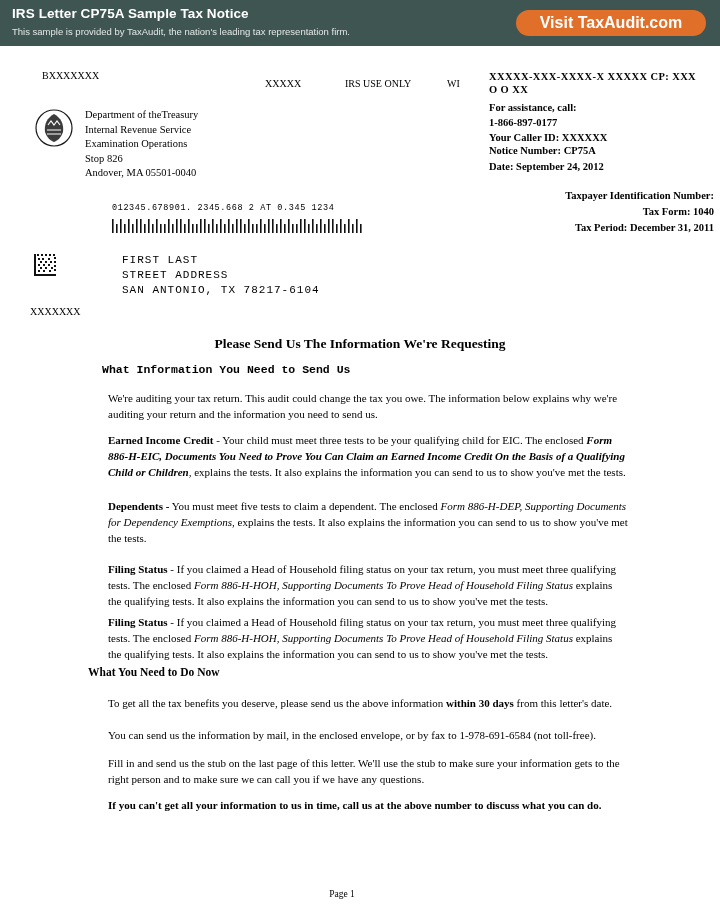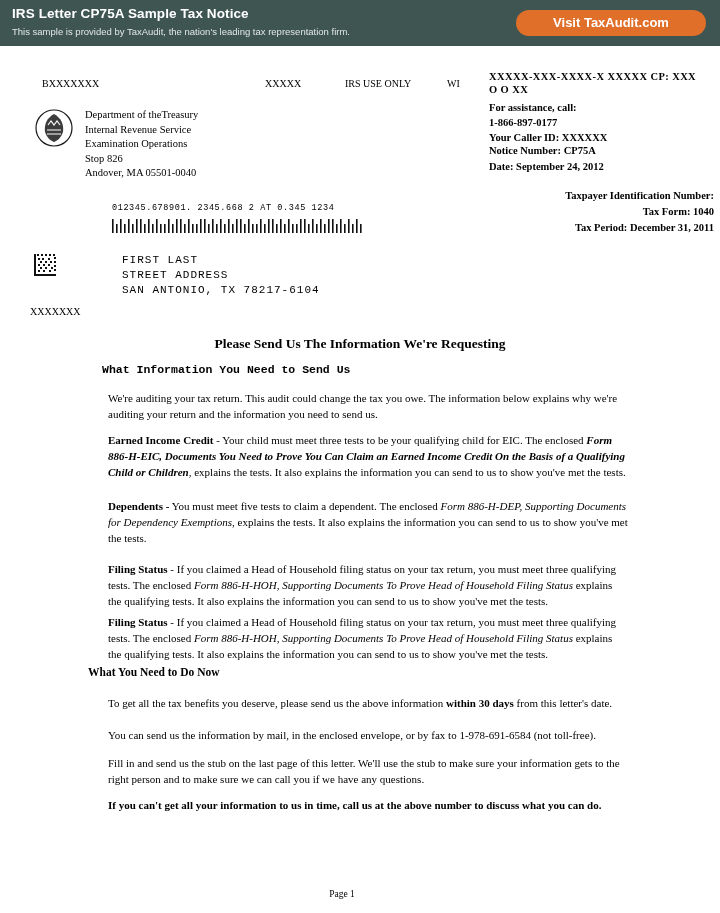--- a/index.html
+++ b/index.html
@@ -51,21 +51,21 @@
     position: absolute;
     right: 14px;
     top: 10px;
     width: 190px;
     height: 26px;
     background: #e06f2a;
     border-radius: 13px;
     color: #ffffff;
     font-family: "Liberation Sans", sans-serif;
     font-weight: bold;
-    font-size: 13px;
+    font-size: 16px;
     line-height: 26px;
     text-align: center;
     cursor: pointer;
     border: none;
   }
 
   
   .letter {
     position: absolute;
     left: 0; top: 46px;
@@ -78,21 +78,21 @@
   .abs { position: absolute; }
 
   
   .code-row {
     top: 24px;
     left: 0;
     width: 720px;
     font-size: 10px;
     font-family: "Liberation Serif", serif;
   }
-  .code-row .c1 { position: absolute; left: 42px; top: 8px; text-align: right; }
+  .code-row .c1 { position: absolute; left: 42px; top: 0; text-align: right; }
   .code-row .c2 { position: absolute; left: 265px; top: 8px; }
   .code-row .c3 { position: absolute; left: 345px; top: 8px; }
   .code-row .c4 { position: absolute; left: 447px; top: 8px; }
   .code-row .c5 {
     position: absolute; left: 489px; top: 0;
     font-weight: bold; font-size: 10.5px;
     letter-spacing: 0.4px;
     line-height: 13px;
     width: 230px;
   }

